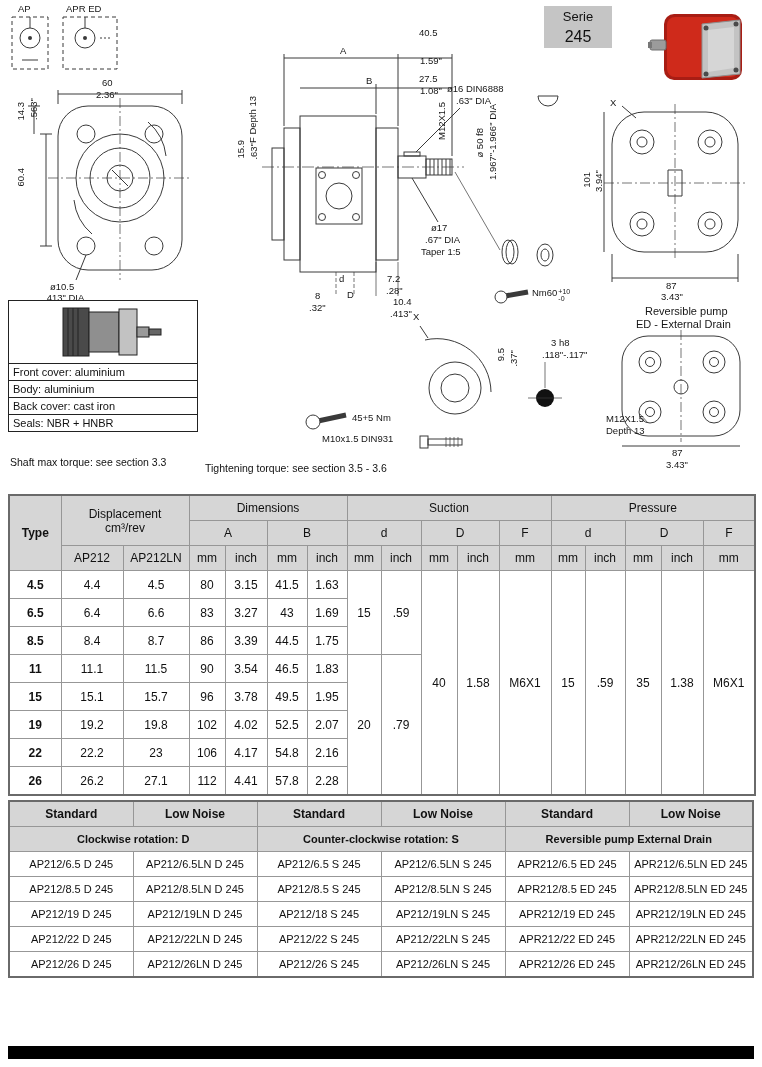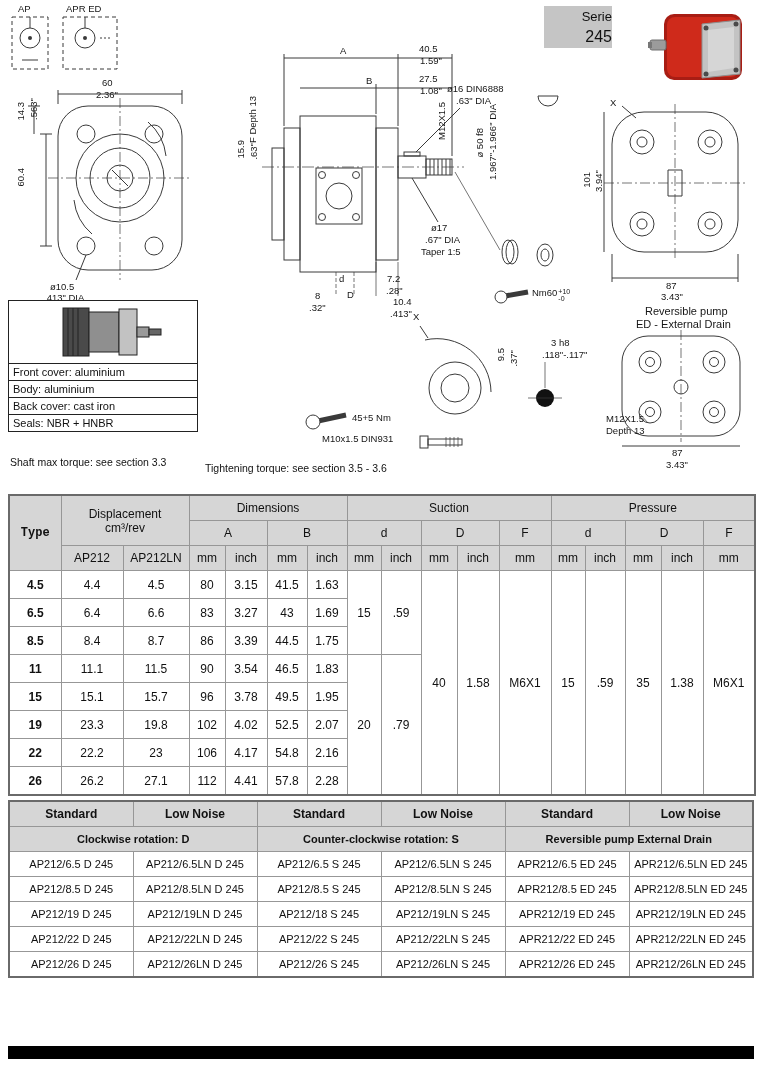--- a/index.html
+++ b/index.html
@@ -5,34 +5,34 @@
   html,body { margin:0; padding:0; }
   body { width:762px; height:1067px; background:#fff; font-family:"Liberation Sans","DejaVu Sans",sans-serif; color:#111; }
   .page { position:relative; width:762px; height:1067px; background:#fff; overflow:hidden; }
   .drawings { position:absolute; left:0; top:0; width:608px; height:492px; }
   .lineart { position:absolute; left:0; top:0; }
   .ann { position:absolute; font-size:9.5px; line-height:1.1; white-space:nowrap; color:#161616; }
   .ann.sm { font-size:8px; }
   .ann.md { font-size:11px; }
   .vert { writing-mode:vertical-rl; transform:rotate(180deg); }
   .tol { display:inline-flex; flex-direction:column; font-size:7px; line-height:1; vertical-align:2px; margin-left:1px; }
-  .serie-badge { position:absolute; left:544px; top:6px; width:68px; height:42px; background:#c5c5c5; display:flex; flex-direction:column; align-items:flex-end; justify-content:center; gap:4px; }
+  .serie-badge { position:absolute; left:544px; top:6px; width:68px; height:42px; background:#c5c5c5; display:flex; flex-direction:column; align-items:center; justify-content:center; gap:4px; }
   .serie-badge .s1 { font-size:13px; }
   .serie-badge .s2 { font-size:16px; }
   .pump-photo { position:absolute; left:648px; top:2px; width:110px; height:92px; }
   .material-box { position:absolute; left:8px; top:300px; width:188px; border:1.5px solid #222; background:#fff; }
   .mb-title { background:#c9c9c9; border-bottom:1px solid #222; text-align:center; font-size:12px; padding:3px 0; }
   .mb-img { height:62px; display:flex; align-items:center; justify-content:center; border-bottom:1px solid #222; }
   .mb-line { font-size:11px; padding:2px 4px; border-bottom:1px solid #222; }
   .mb-line:last-child { border-bottom:none; }
   .note { position:absolute; font-size:10.5px; white-space:nowrap; }
   table.spec { position:absolute; left:8px; top:494px; width:746px; border-collapse:collapse; table-layout:fixed; font-size:12px; text-align:center; border:2px solid #6a6a6a; }
   table.spec th, table.spec td { border:1px solid #979797; padding:0; }
   table.spec thead th { background:#d6d6d6; font-weight:normal; height:24px; }
-  table.spec thead th.bold { font-weight:bold;font-family:Liberation Mono, monospace; }
+  table.spec thead th.bold { font-weight:bold; }
   table.spec td { height:27px; background:#fff; }
   table.spec td.type { font-weight:bold; }
   table.models { position:absolute; left:8px; top:800px; width:746px; border-collapse:collapse; table-layout:fixed; font-size:11px; text-align:center; border:2px solid #6a6a6a; }
   table.models th, table.models td { border:1px solid #979797; padding:0 2px; }
   table.models thead th { background:#d6d6d6; height:24px; }
   table.models thead tr:first-child th { font-weight:bold; font-size:12px; }
   table.models thead tr:nth-child(2) th { font-weight:bold; }
   table.models td { height:24px; background:#fff; white-space:nowrap; overflow:hidden; }
   .bottom-bar { position:absolute; left:8px; top:1046px; width:746px; height:13px; background:#000; }
 </style>
@@ -179,21 +179,21 @@
     <span class="ann" style="left:18px;top:4px">AP</span>
     <span class="ann" style="left:66px;top:4px">APR ED</span>
     <span class="ann" style="left:102px;top:78px">60</span>
     <span class="ann" style="left:96px;top:90px">2.36"</span>
     <span class="ann vert" style="left:16px;top:102px">14.3</span>
     <span class="ann vert" style="left:29px;top:98px">.563"</span>
     <span class="ann vert" style="left:16px;top:168px">60.4</span>
     <span class="ann" style="left:50px;top:282px">ø10.5</span>
     <span class="ann" style="left:44px;top:293px">.413" DIA</span>
     <span class="ann" style="left:340px;top:46px">A</span>
-    <span class="ann" style="left:419px;top:44px">40.5</span>
+    <span class="ann" style="left:419px;top:28px">40.5</span>
     <span class="ann" style="left:420px;top:56px">1.59"</span>
     <span class="ann" style="left:366px;top:76px">B</span>
     <span class="ann" style="left:419px;top:74px">27.5</span>
     <span class="ann" style="left:420px;top:86px">1.08"</span>
     <span class="ann" style="left:447px;top:84px">ø16 DIN6888</span>
     <span class="ann" style="left:456px;top:96px">.63" DIA</span>
     <span class="ann vert" style="left:437px;top:102px">M12X1.5</span>
     <span class="ann vert" style="left:248px;top:96px">F Depth 13</span>
     <span class="ann vert" style="left:236px;top:140px">15.9</span>
     <span class="ann vert" style="left:249px;top:143px">.63"</span>
@@ -390,21 +390,21 @@
         <td class="type">15</td>
         <td>15.1</td>
         <td>15.7</td>
         <td>96</td>
         <td>3.78</td>
         <td>49.5</td>
         <td>1.95</td>
       </tr>
       <tr>
         <td class="type">19</td>
-        <td>23.3</td>
+        <td>19.2</td>
         <td>19.8</td>
         <td>102</td>
         <td>4.02</td>
         <td>52.5</td>
         <td>2.07</td>
       </tr>
       <tr>
         <td class="type">22</td>
         <td>22.2</td>
         <td>23</td>

